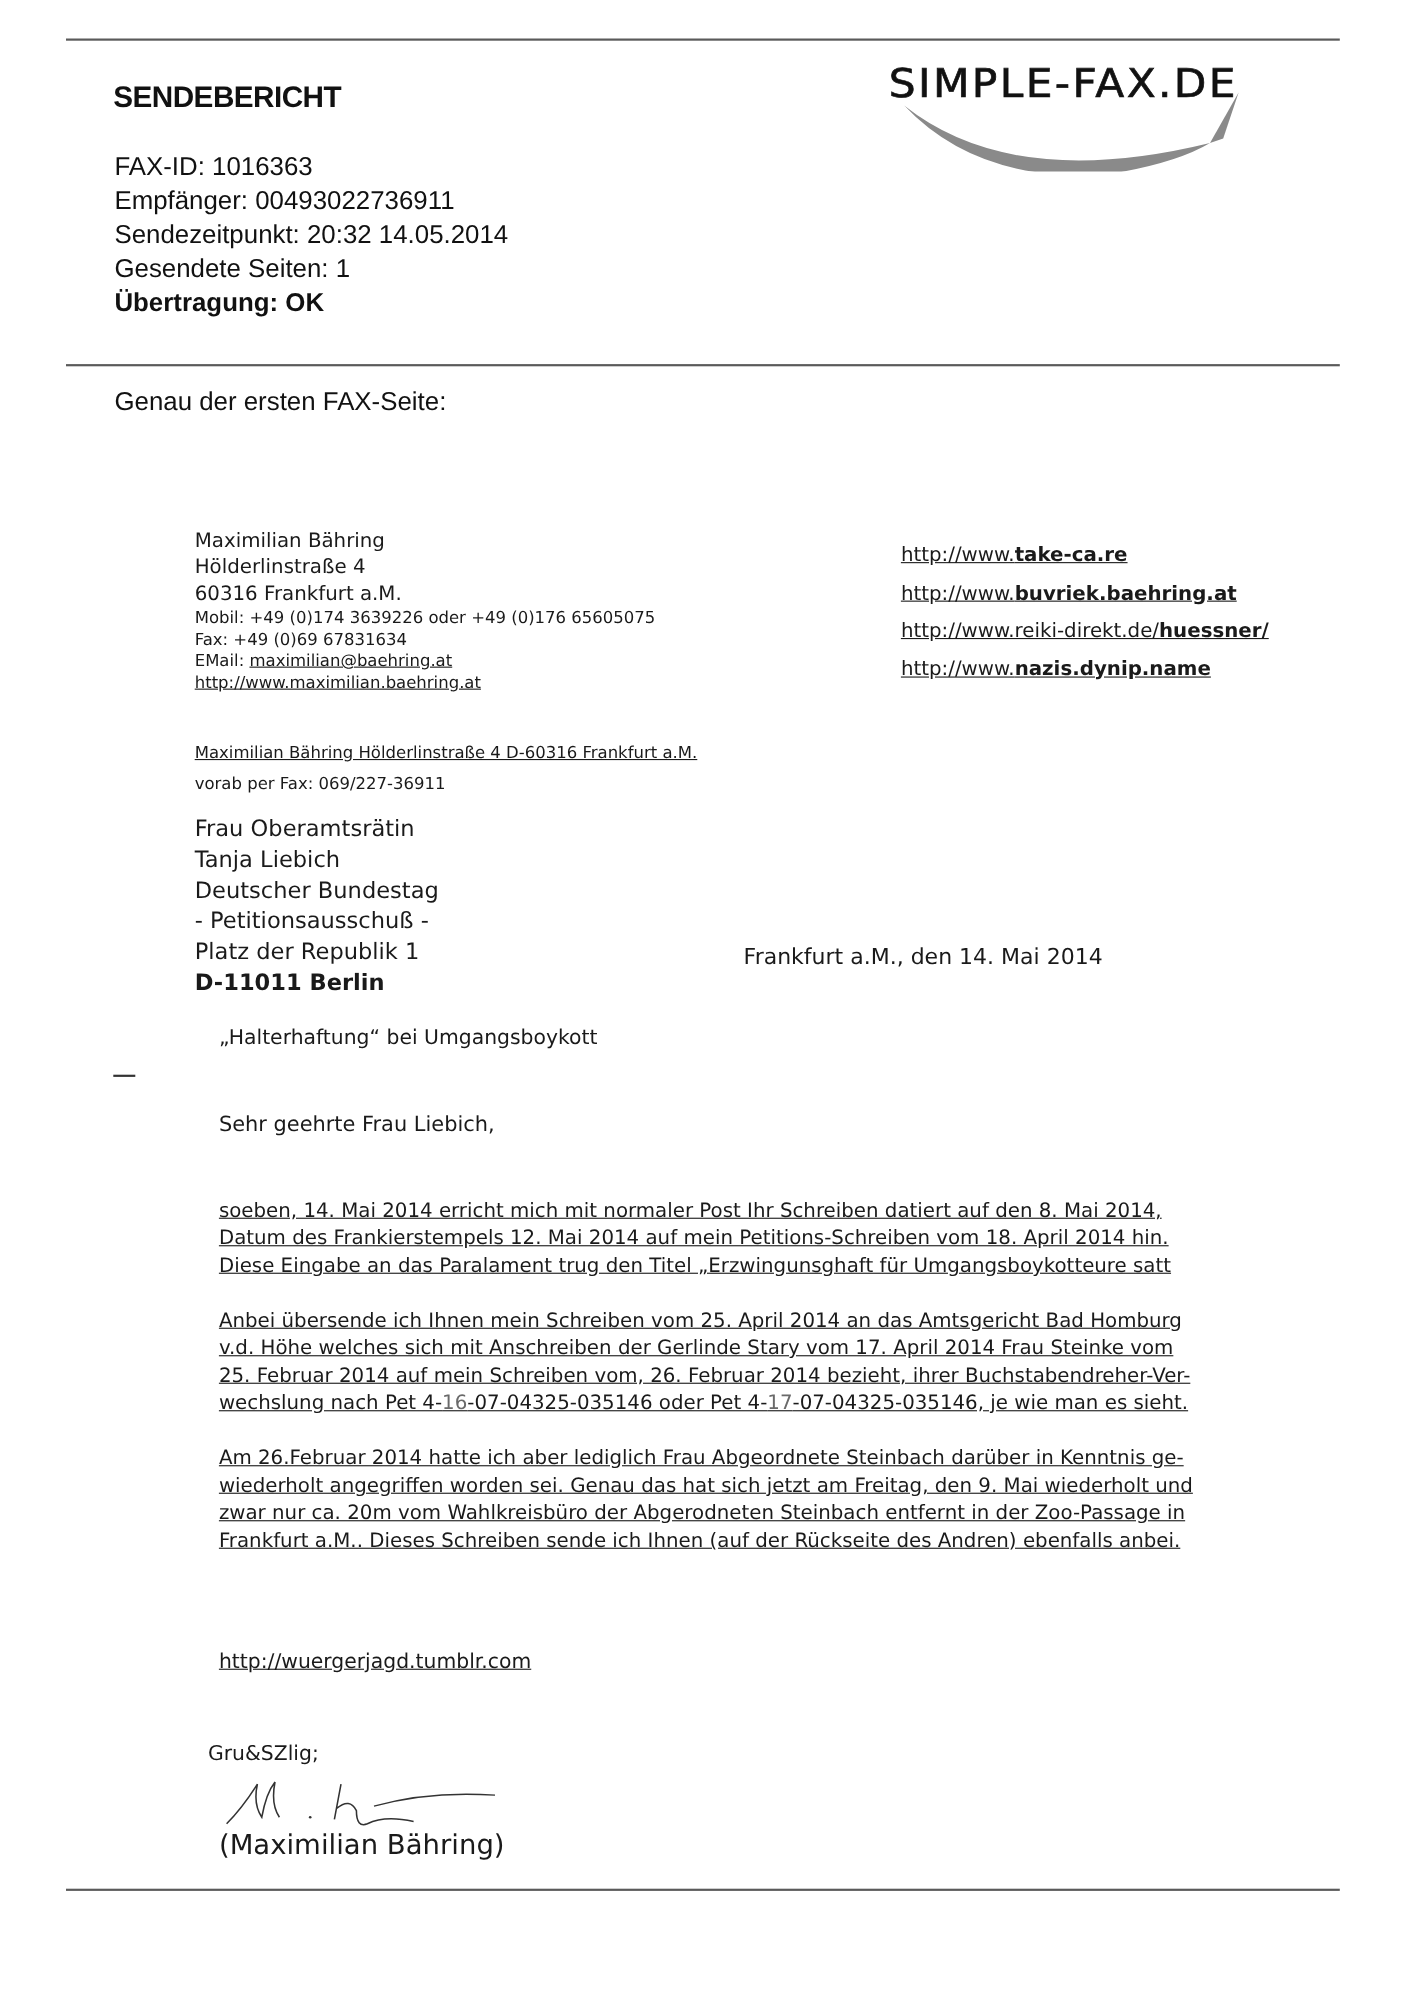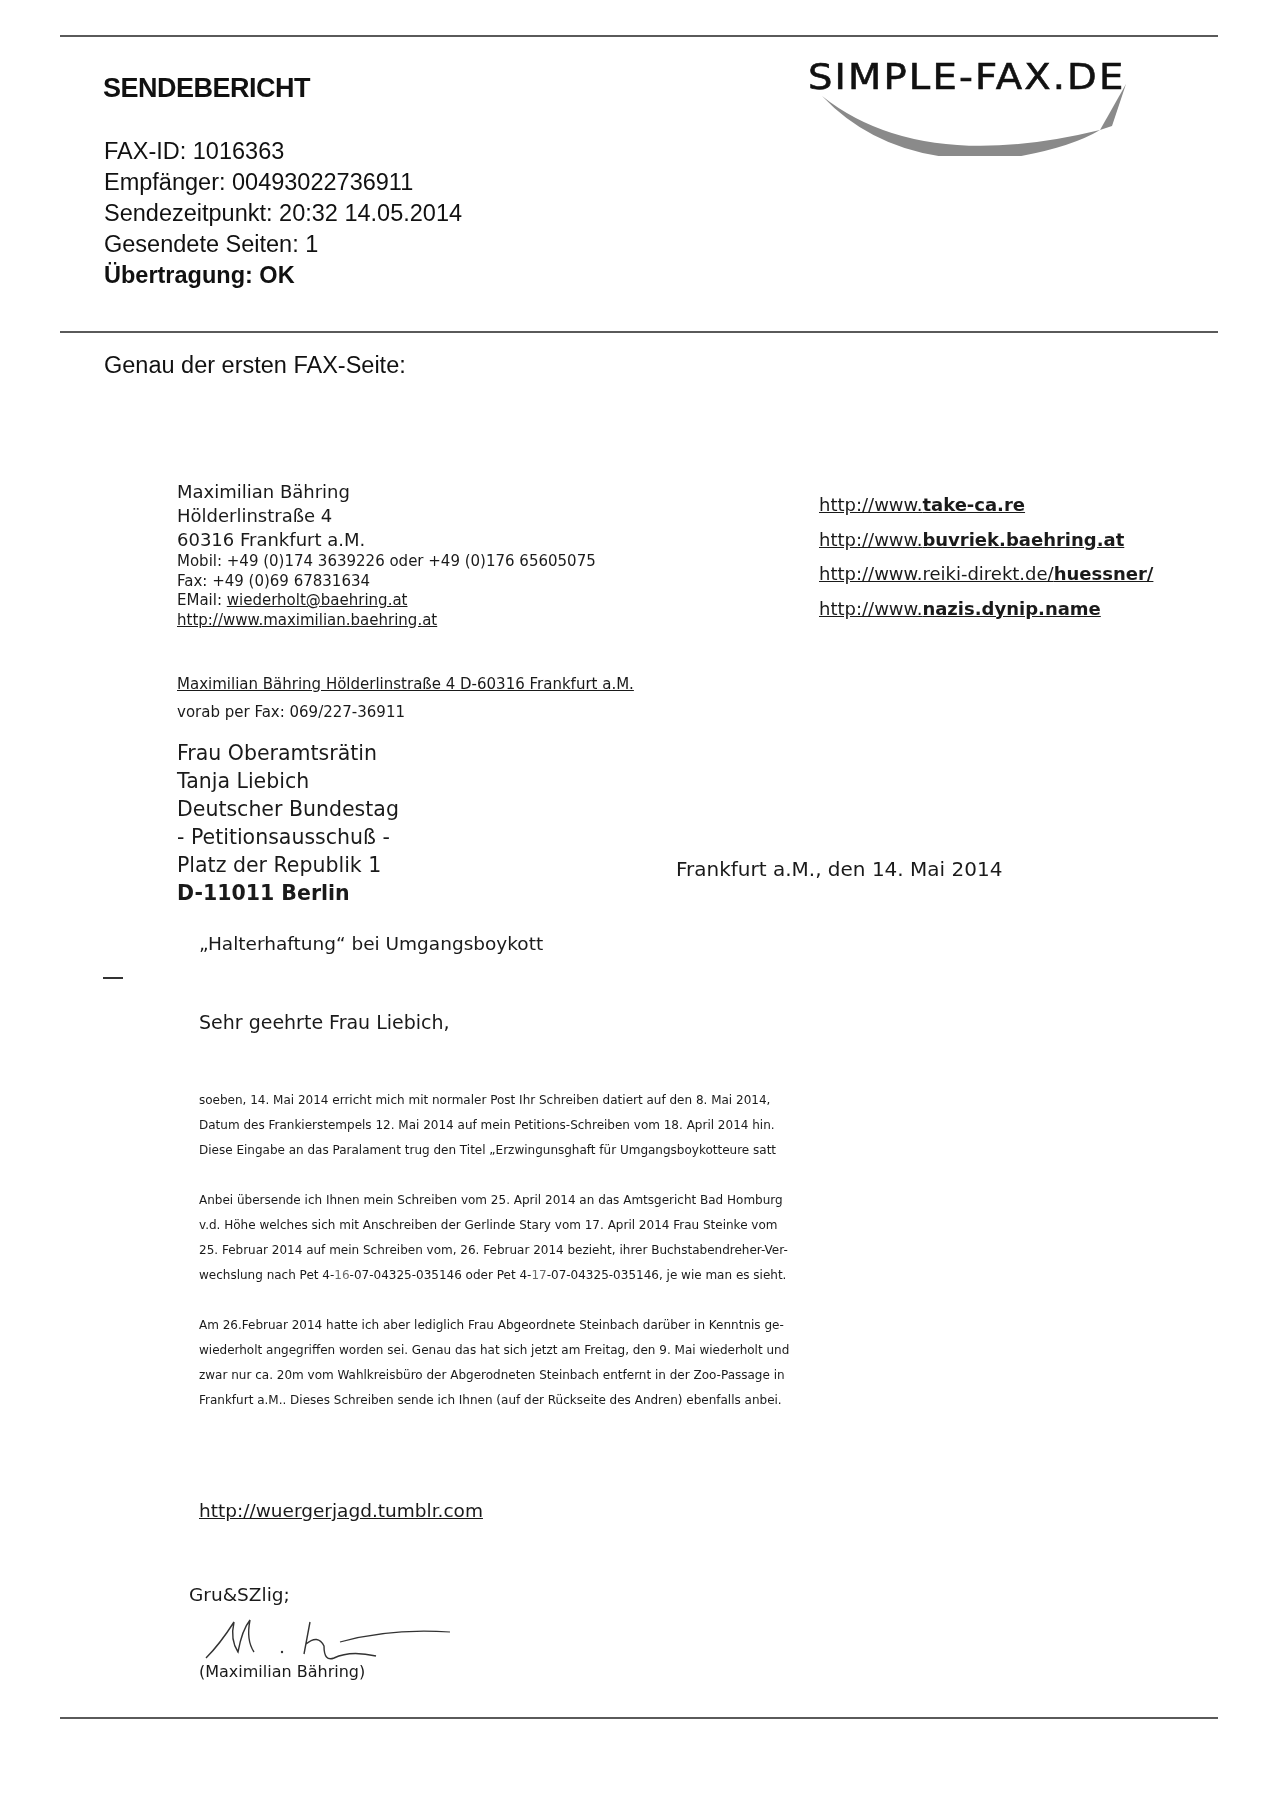--- a/index.html
+++ b/index.html
@@ -22,28 +22,28 @@
   .links { left: 819px; top: 488px; font-size: 18px; line-height: 34.5px; }
   .links div { white-space: nowrap; text-decoration: underline; }
   .links b { font-weight: 700; }
   .return { left: 177px; top: 670px; font-size: 15px; line-height: 28px; white-space: nowrap; }
   .recipient { left: 177px; top: 739px; font-size: 20.5px; line-height: 28px; }
   .recipient div { white-space: nowrap; }
   .date { left: 676px; top: 857px; font-size: 20px; white-space: nowrap; }
   .subject { left: 199px; top: 933px; font-size: 18.5px; white-space: nowrap; }
   .fold { left: 103px; top: 977px; width: 20px; height: 1.5px; background: #333; }
   .salutation { left: 199px; top: 1011px; font-size: 19px; white-space: nowrap; }
-  .body-text { left: 199px; top: 1088px; width: 920px; font-size: 12px; line-height: 25px; }
+  .body-text { left: 199px; top: 1088px; width: 920px; font-size: 18px; line-height: 25px; text-decoration: underline; }
   .body-text p { margin: 0 0 25px 0; }
   .body-text .ln { white-space: nowrap; display: block; }
   .grey { color: #6a6a6a; }
   .url { left: 199px; top: 1500px; font-size: 18.5px; text-decoration: underline; white-space: nowrap; }
   .closing { left: 189px; top: 1584px; font-size: 18.5px; white-space: nowrap; }
   .signature { left: 200px; top: 1600px; width: 260px; height: 70px; }
-  .printed-name { left: 199px; top: 1662px; font-size: 16px; white-space: nowrap; }
+  .printed-name { left: 199px; top: 1662px; font-size: 25px; white-space: nowrap; }
 </style>
 </head>
 <body>
 
 <div class="rule" style="top:35px;"></div>
 <div class="rule" style="top:331px;"></div>
 <div class="rule" style="top:1717px;"></div>
 
 <div class="abs hdr title">SENDEBERICHT</div>
 
@@ -64,21 +64,21 @@
 </div>
 
 <div class="abs hdr excerpt">Genau der ersten FAX-Seite:</div>
 
 <div class="abs fax sender">
   <div class="big">Maximilian Bähring</div>
   <div class="big">Hölderlinstraße 4</div>
   <div class="big">60316 Frankfurt a.M.</div>
   <div class="small">Mobil: +49 (0)174 3639226 oder +49 (0)176 65605075</div>
   <div class="small">Fax: +49 (0)69 67831634</div>
-  <div class="small"><span>EMail: </span><span class="u">wiederholt@baehring.at</span></div>
+  <div class="small"><span>EMail: </span><span class="u">maximilian@baehring.at</span></div>
   <div class="small u">http://www.maximilian.baehring.at</div>
 </div>
 
 <div class="abs fax links">
   <div><span>http://www.</span><b>take-ca.re</b></div>
   <div><span>http://www.</span><b>buvriek.baehring.at</b></div>
   <div><span>http://www.reiki-direkt.de/</span><b>huessner/</b></div>
   <div><span>http://www.</span><b>nazis.dynip.name</b></div>
 </div>
 

